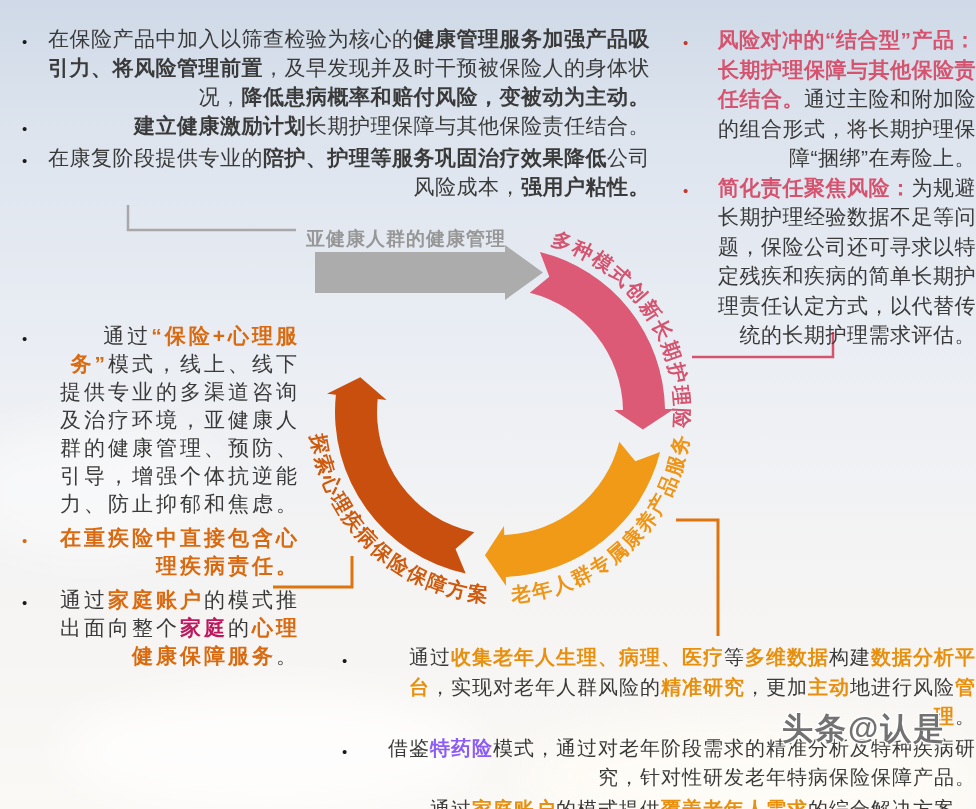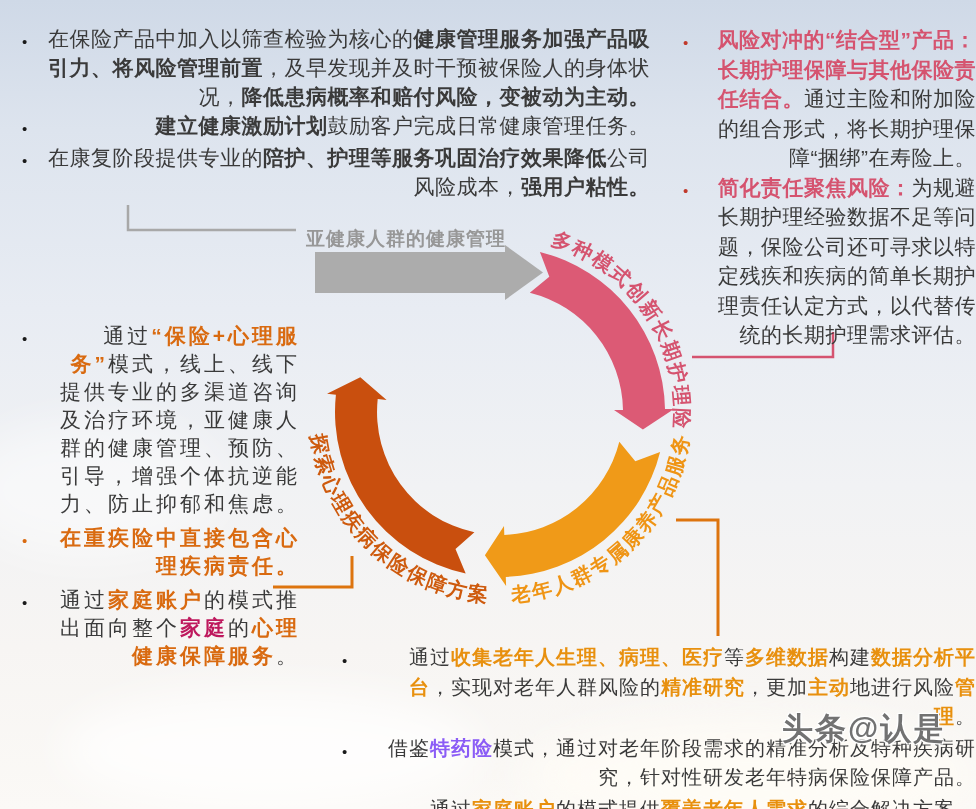--- a/index.html
+++ b/index.html
@@ -73,21 +73,21 @@
 
 <div id="gray-arrow-label">亚健康人群的健康管理</div>
 
 <div class="tblock" id="block-top-left">
     <div class="li">
       <span class="dot" style="color: rgb(26, 26, 26);">•</span>
       <span class="tx"><span>在保险产品中加入以筛查检验为核心的</span><span class="b">健康管理服务加强产品吸引力、将风险管理前置</span><span>，及早发现并及时干预被保险人的身体状况，</span><span class="b">降低患病概率和赔付风险，变被动为主动。</span></span>
     </div>
     <div class="li">
       <span class="dot" style="color: rgb(26, 26, 26);">•</span>
-      <span class="tx"><span class="b">建立健康激励计划</span><span>鼓励客户完成日常健康管理任务。</span></span>
+      <span class="tx"><span class="b">建立健康激励计划</span><span>长期护理保障与其他保险责任结合。</span></span>
     </div>
     <div class="li">
       <span class="dot" style="color: rgb(26, 26, 26);">•</span>
       <span class="tx"><span>在康复阶段提供专业的</span><span class="b">陪护、护理等服务巩固治疗效果降低</span><span>公司风险成本，</span><span class="b">强用户粘性。</span></span>
     </div>
   </div>
 
 <div class="tblock" id="block-top-right">
     <div class="li">
       <span class="dot" style="color: rgb(192, 57, 43);">•</span>

